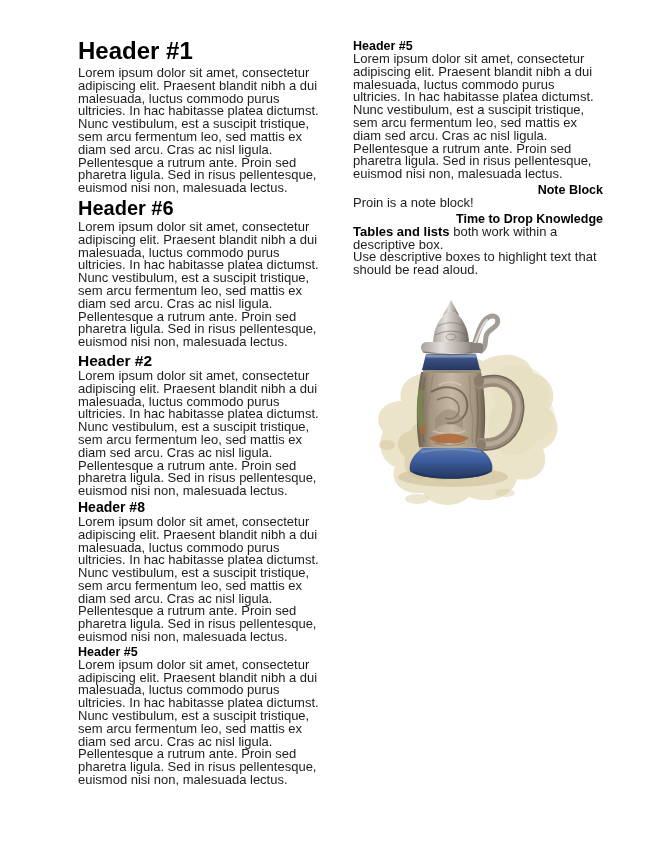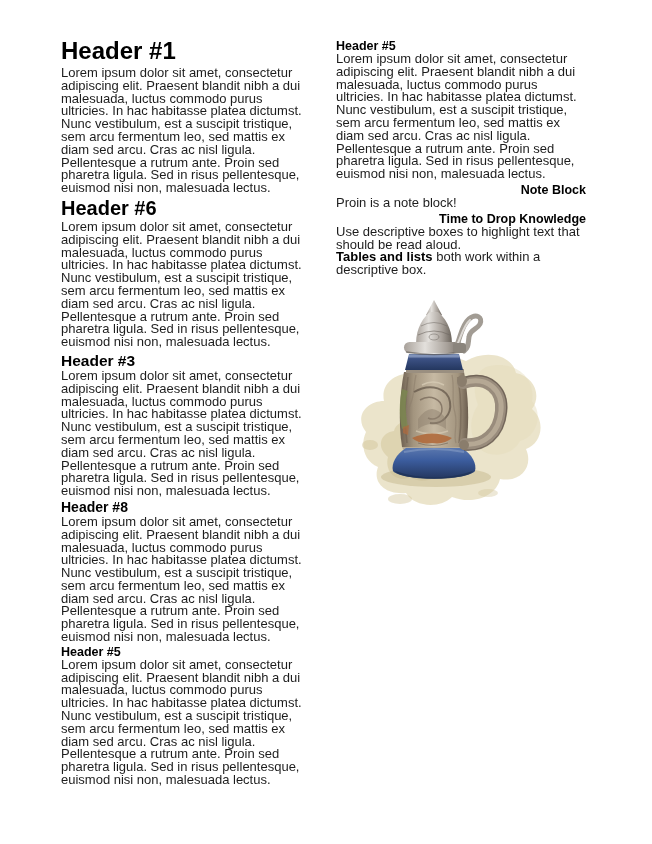--- a/index.html
+++ b/index.html
@@ -1,18 +1,18 @@
 <!DOCTYPE html>
 <html style="--splotch: #e4dbba; --splotch-dark: #d3c69c; --shadow-tan: #c9bc94; --lid-light: #e3e0dc; --lid-mid: #a8a19a; --lid-dark: #6b645c; --band-blue: #24375f; --band-blue-light: #7487ae; --foot-blue: #3c5d9e; --foot-blue-dark: #24375f; --body-light: #c6b9a3; --body-mid: #a3957f; --body-dark: #6b5d4e; --accent-orange: #b06a3c; --accent-green: #7d8a50;"><head>
 <meta charset="utf-8">
 <style>
   html,body{margin:0;padding:0;background:#ffffff;}
   .page{
     width:652px;height:844px;background:#ffffff;box-sizing:border-box;
-    padding:38px 44px 0 61px;display:flex;gap:25px;
+    padding:38px 44px 0 78px;display:flex;gap:25px;
     font-family:"Liberation Sans",sans-serif;color:#1d1d1d;overflow:hidden;
   }
   .col{flex:0 0 250px;width:250px;}
   p.body{font-size:13px;line-height:12.8px;margin:0;color:#1d1d1d;}
   h1,h2,h3,h4,h5,h6{color:#000;font-weight:700;font-family:"Liberation Sans",sans-serif;}
   h1{font-size:24px;line-height:26px;margin:0 0 3px;}
   h2{font-size:20px;line-height:22px;margin:2px 0 2px;}
   h3{font-size:15.5px;line-height:17px;margin:3px 0 1px;}
   h4{font-size:14px;line-height:15px;margin:2px 0 1px;}
   h5{font-size:12.5px;line-height:13px;margin:2px 0 0;}
@@ -24,36 +24,36 @@
 </head>
 <body>
 
 <div class="page">
 
   <div class="col">
     <h1>Header #1</h1>
     <p class="body">Lorem ipsum dolor sit amet, consectetur adipiscing elit. Praesent blandit nibh a dui malesuada, luctus commodo purus ultricies. In hac habitasse platea dictumst. Nunc vestibulum, est a suscipit tristique, sem arcu fermentum leo, sed mattis ex diam sed arcu. Cras ac nisl ligula. Pellentesque a rutrum ante. Proin sed pharetra ligula. Sed in risus pellentesque, euismod nisi non, malesuada lectus.</p>
     <h2>Header #6</h2>
     <p class="body">Lorem ipsum dolor sit amet, consectetur adipiscing elit. Praesent blandit nibh a dui malesuada, luctus commodo purus ultricies. In hac habitasse platea dictumst. Nunc vestibulum, est a suscipit tristique, sem arcu fermentum leo, sed mattis ex diam sed arcu. Cras ac nisl ligula. Pellentesque a rutrum ante. Proin sed pharetra ligula. Sed in risus pellentesque, euismod nisi non, malesuada lectus.</p>
-    <h3>Header #3</h3>
+    <h3>Header #2</h3>
     <p class="body">Lorem ipsum dolor sit amet, consectetur adipiscing elit. Praesent blandit nibh a dui malesuada, luctus commodo purus ultricies. In hac habitasse platea dictumst. Nunc vestibulum, est a suscipit tristique, sem arcu fermentum leo, sed mattis ex diam sed arcu. Cras ac nisl ligula. Pellentesque a rutrum ante. Proin sed pharetra ligula. Sed in risus pellentesque, euismod nisi non, malesuada lectus.</p>
     <h4>Header #8</h4>
     <p class="body">Lorem ipsum dolor sit amet, consectetur adipiscing elit. Praesent blandit nibh a dui malesuada, luctus commodo purus ultricies. In hac habitasse platea dictumst. Nunc vestibulum, est a suscipit tristique, sem arcu fermentum leo, sed mattis ex diam sed arcu. Cras ac nisl ligula. Pellentesque a rutrum ante. Proin sed pharetra ligula. Sed in risus pellentesque, euismod nisi non, malesuada lectus.</p>
     <h5>Header #5</h5>
     <p class="body">Lorem ipsum dolor sit amet, consectetur adipiscing elit. Praesent blandit nibh a dui malesuada, luctus commodo purus ultricies. In hac habitasse platea dictumst. Nunc vestibulum, est a suscipit tristique, sem arcu fermentum leo, sed mattis ex diam sed arcu. Cras ac nisl ligula. Pellentesque a rutrum ante. Proin sed pharetra ligula. Sed in risus pellentesque, euismod nisi non, malesuada lectus.</p>
   </div>
 
   <div class="col">
     <h5>Header #5</h5>
     <p class="body">Lorem ipsum dolor sit amet, consectetur adipiscing elit. Praesent blandit nibh a dui malesuada, luctus commodo purus ultricies. In hac habitasse platea dictumst. Nunc vestibulum, est a suscipit tristique, sem arcu fermentum leo, sed mattis ex diam sed arcu. Cras ac nisl ligula. Pellentesque a rutrum ante. Proin sed pharetra ligula. Sed in risus pellentesque, euismod nisi non, malesuada lectus.</p>
     <h6>Note Block</h6>
     <p class="body">Proin is a note block!</p>
     <h6>Time to Drop Knowledge</h6>
+    <p class="body"><span class="bold-lead">Tables and lists</span><span> both work within a descriptive box.</span></p>
     <p class="body">Use descriptive boxes to highlight text that should be read aloud.</p>
-    <p class="body"><span class="bold-lead">Tables and lists</span><span> both work within a descriptive box.</span></p>
 
     <figure class="stein">
       <svg viewBox="0 0 252 215" width="252" height="215" xmlns="http://www.w3.org/2000/svg">
         <defs>
           <linearGradient id="gradLid" x1="0" y1="0" x2="1" y2="0">
             <stop offset="0" style="stop-color:var(--lid-mid)"></stop>
             <stop offset="0.35" style="stop-color:var(--lid-light)"></stop>
             <stop offset="0.72" style="stop-color:var(--lid-mid)"></stop>
             <stop offset="1" style="stop-color:var(--lid-dark)"></stop>
           </linearGradient>

